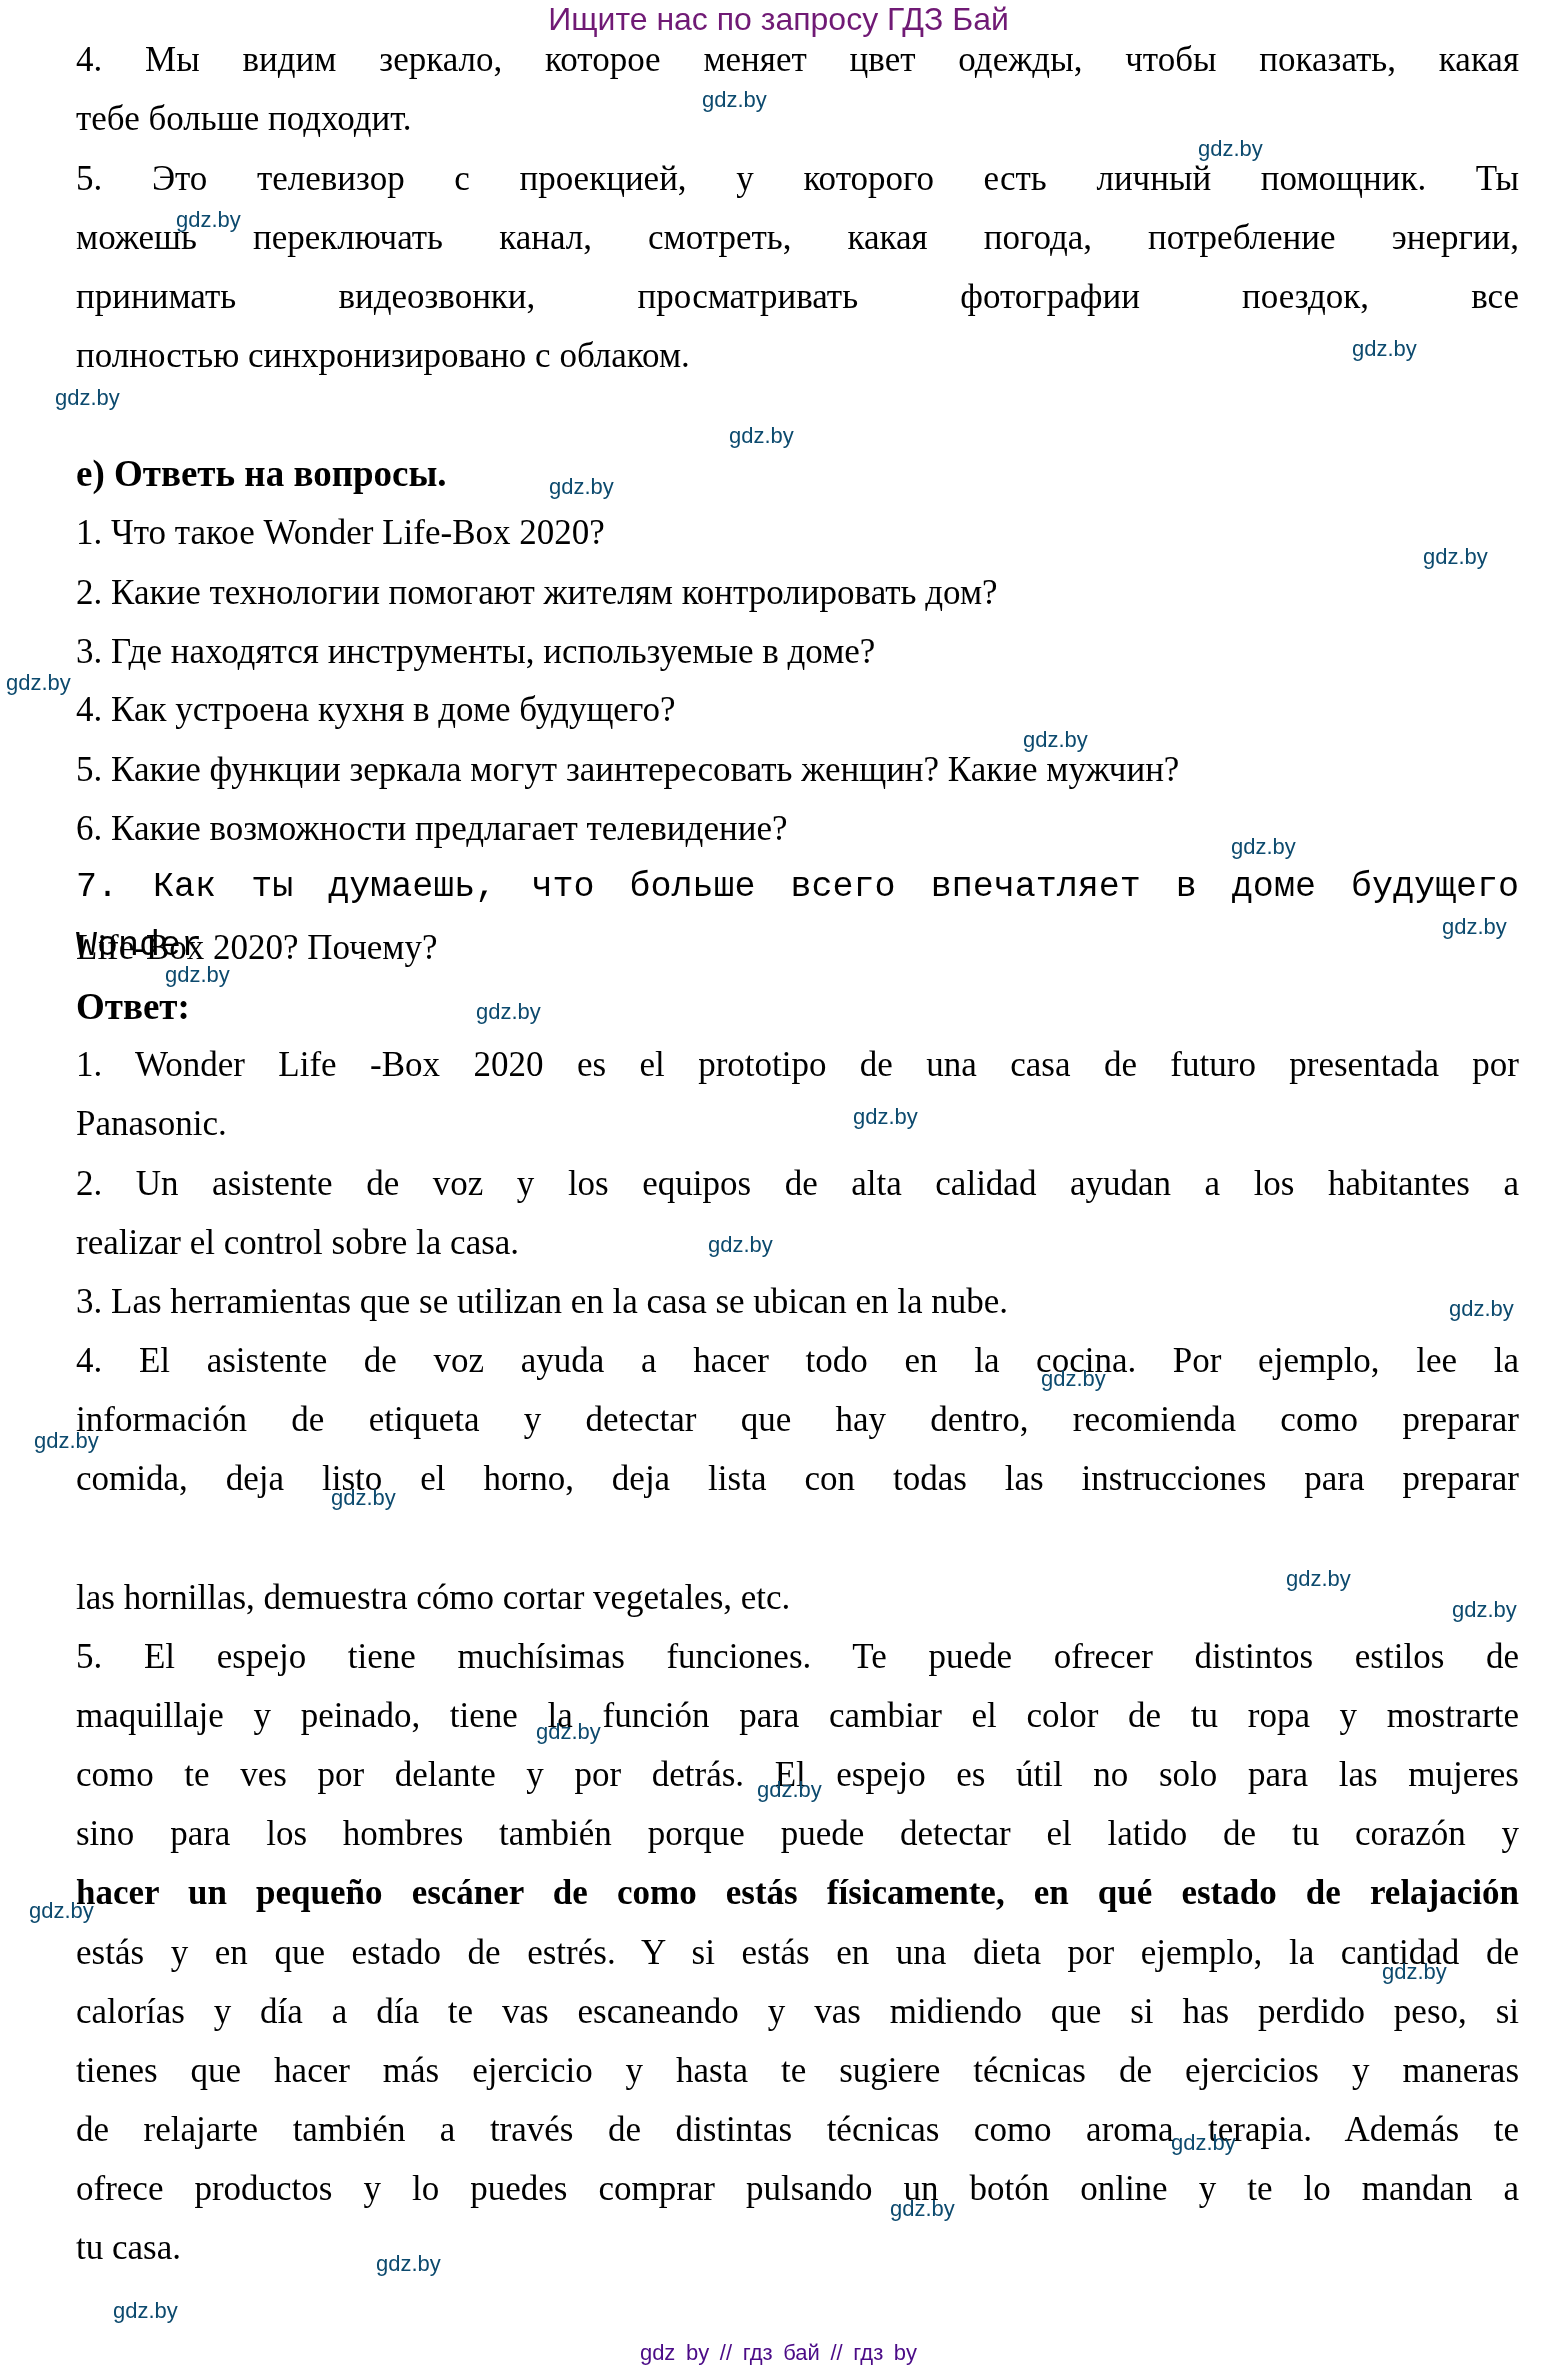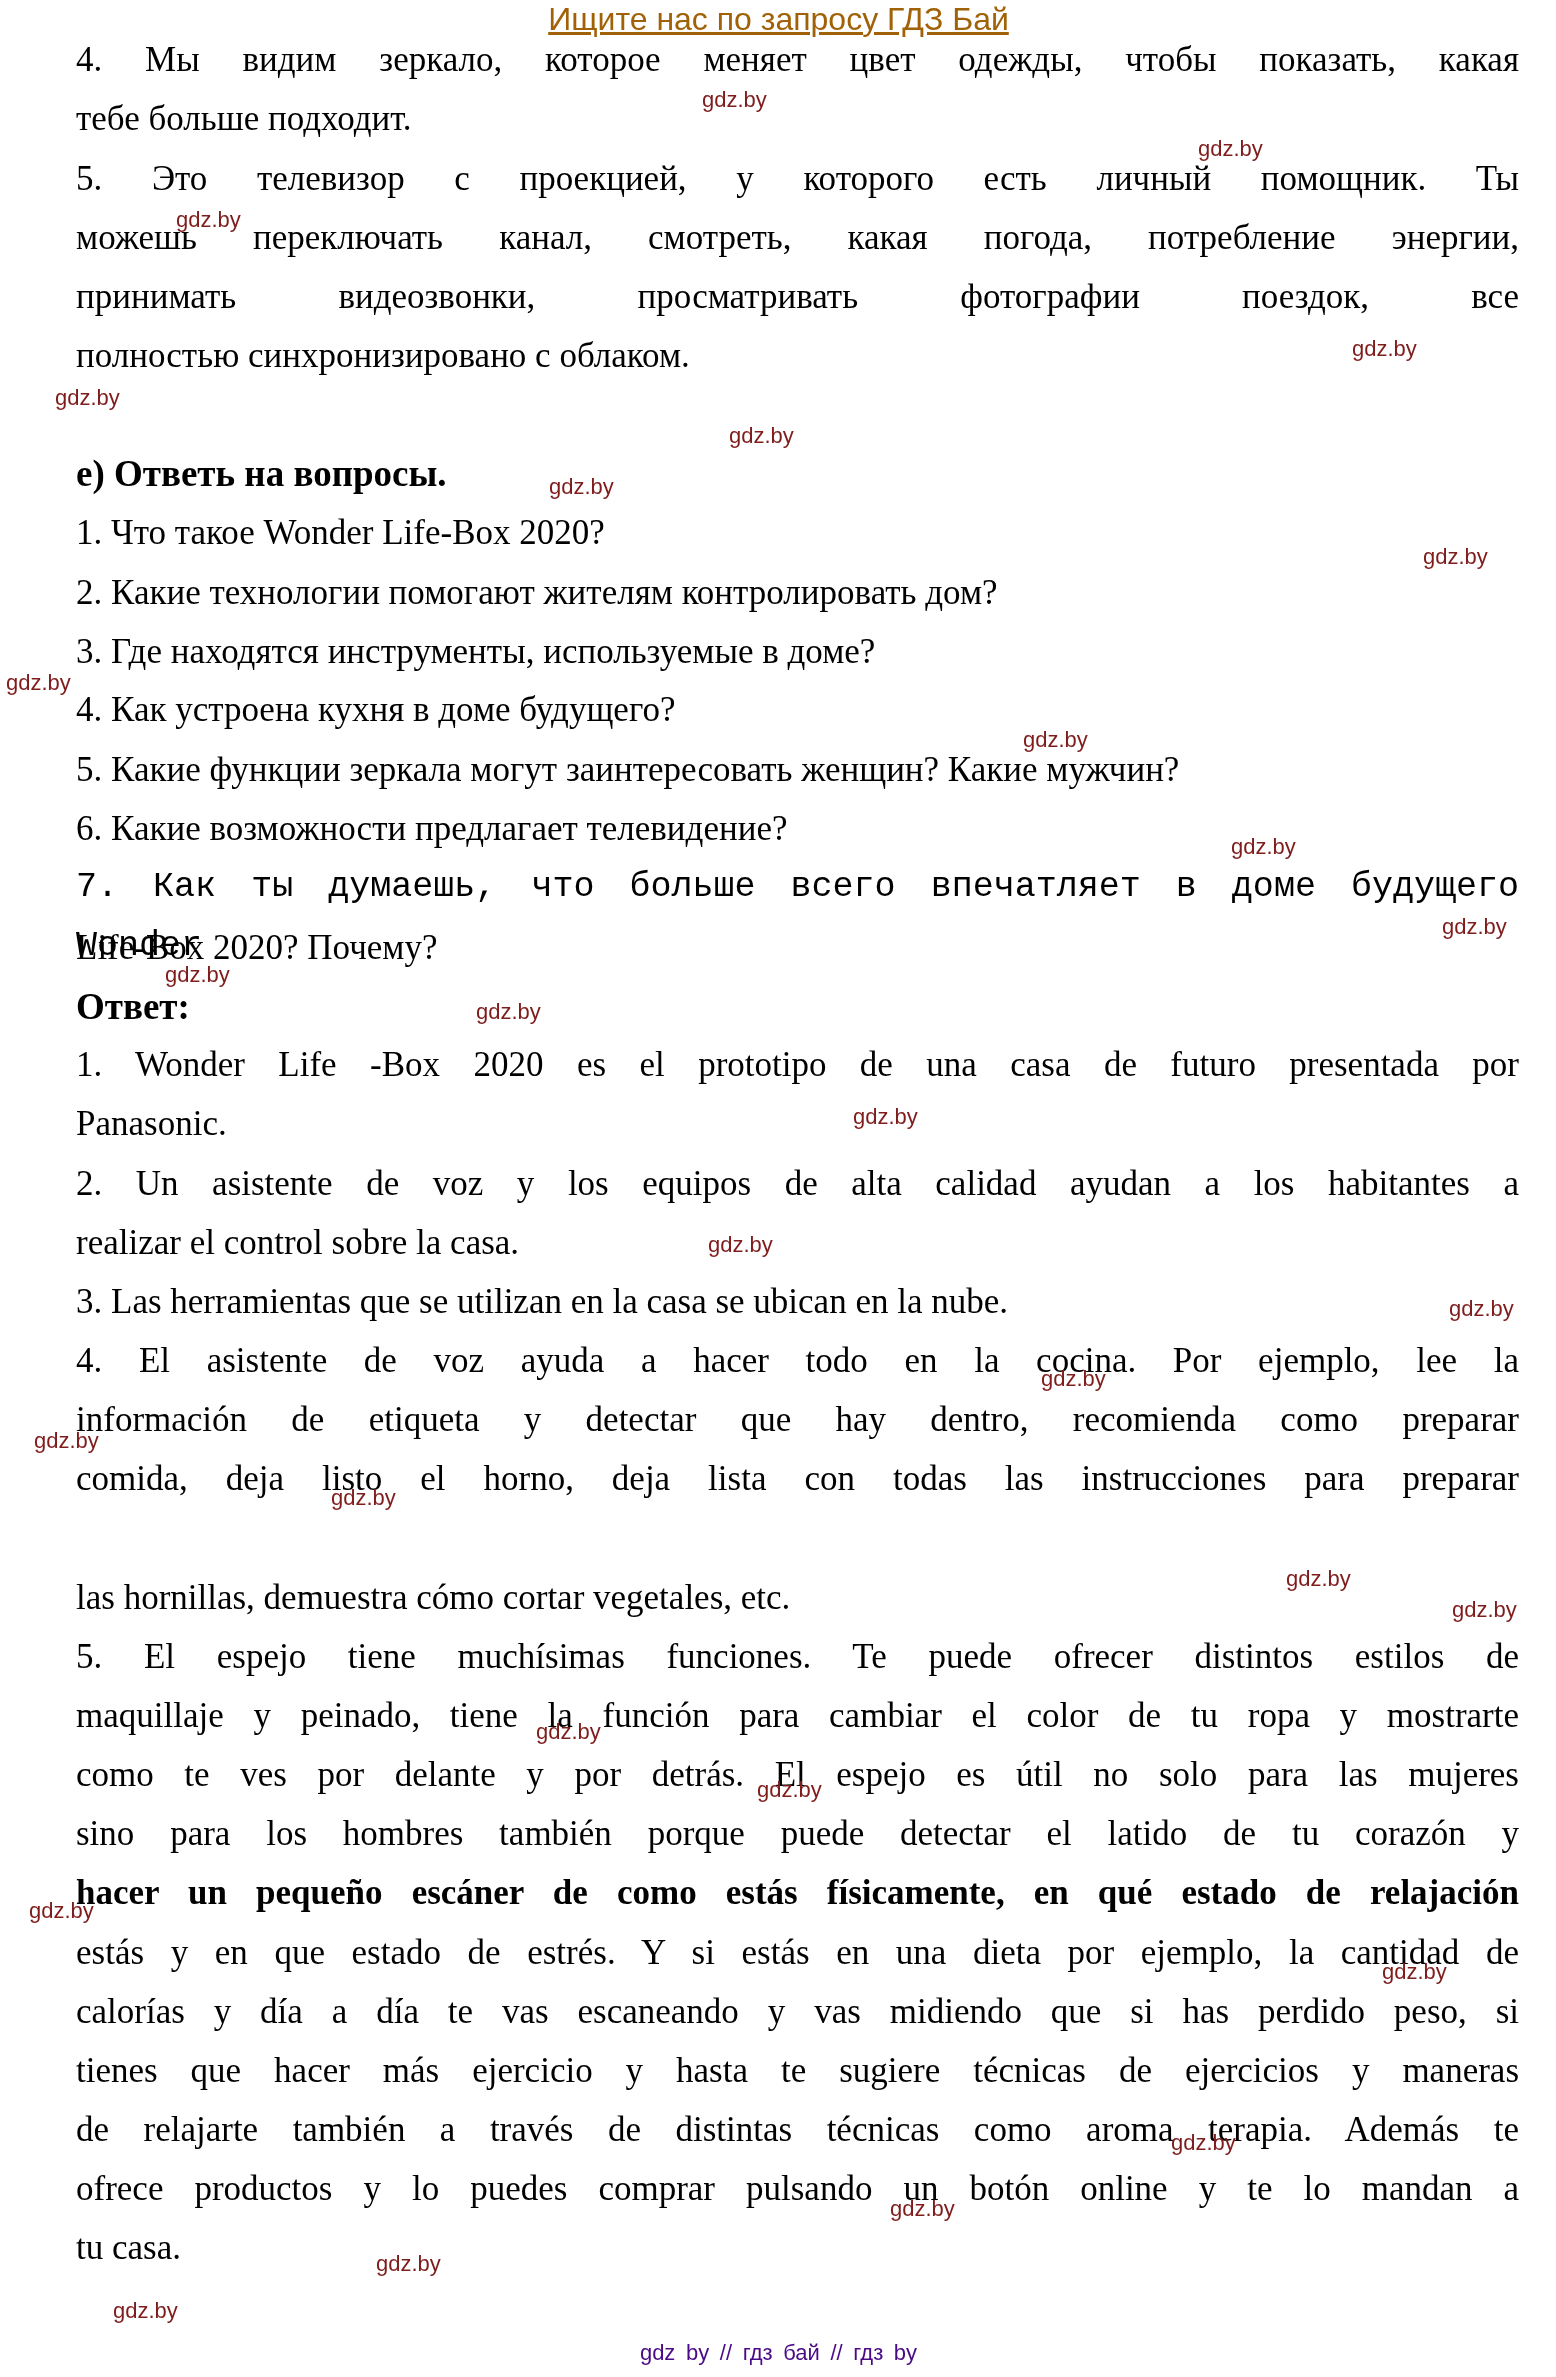--- a/index.html
+++ b/index.html
@@ -48,40 +48,40 @@
   }
   .line.bold {
     font-weight: bold;
     font-size: 37px;
   }
   .watermark {
     position: absolute;
     font-family: "Liberation Sans", "DejaVu Sans", sans-serif;
     font-size: 22px;
     line-height: 1;
-    color: #7f1d1d;
+    color: #0c4a6e;
     white-space: nowrap;
   }
   .footer {
     position: absolute;
     top: 2341px;
     left: 0;
     width: 100%;
     text-align: center;
     font-family: "Liberation Sans", "DejaVu Sans", sans-serif;
     font-size: 22px;
     line-height: 1.1;
     word-spacing: 4.5px;
   }
 </style>
 </head>
 <body>
 
 <div class="page">
-  <div class="promo-header" style="color: #a16207; text-decoration: underline;">Ищите нас по запросу ГДЗ Бай</div>
+  <div class="promo-header" style="color: #701a75;">Ищите нас по запросу ГДЗ Бай</div>
 
   <main class="content">
       <div class="line justify" style="top: 30px;">4. Мы видим зеркало, которое меняет цвет одежды, чтобы показать, какая</div>
       <div class="line" style="top: 89px;">тебе больше подходит.</div>
       <div class="line justify" style="top: 149px;">5. Это телевизор с проекцией, у которого есть личный помощник. Ты</div>
       <div class="line justify" style="top: 208px;">можешь переключать канал, смотреть, какая погода, потребление энергии,</div>
       <div class="line justify" style="top: 267px;">принимать видеозвонки, просматривать фотографии поездок, все</div>
       <div class="line" style="top: 326px;">полностью синхронизировано с облаком.</div>
       <div class="line bold" style="top: 444px;">e) Ответь на вопросы.</div>
       <div class="line" style="top: 503px;">1. Что такое Wonder Life-Box 2020?</div>

